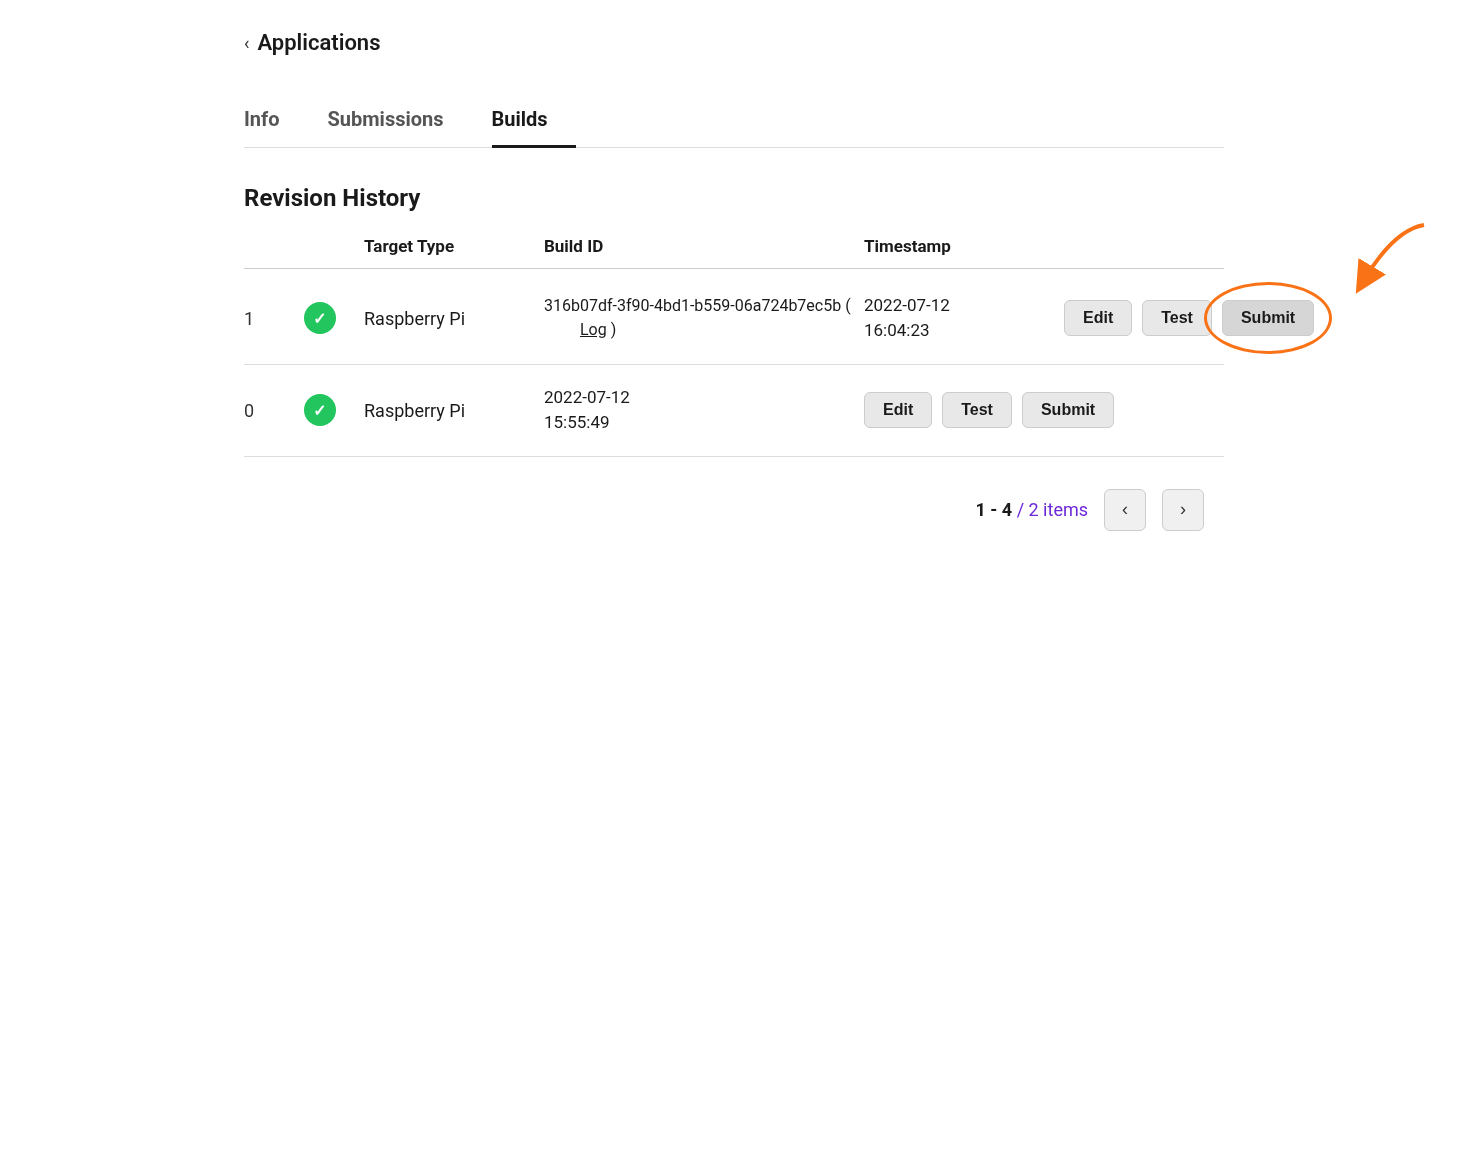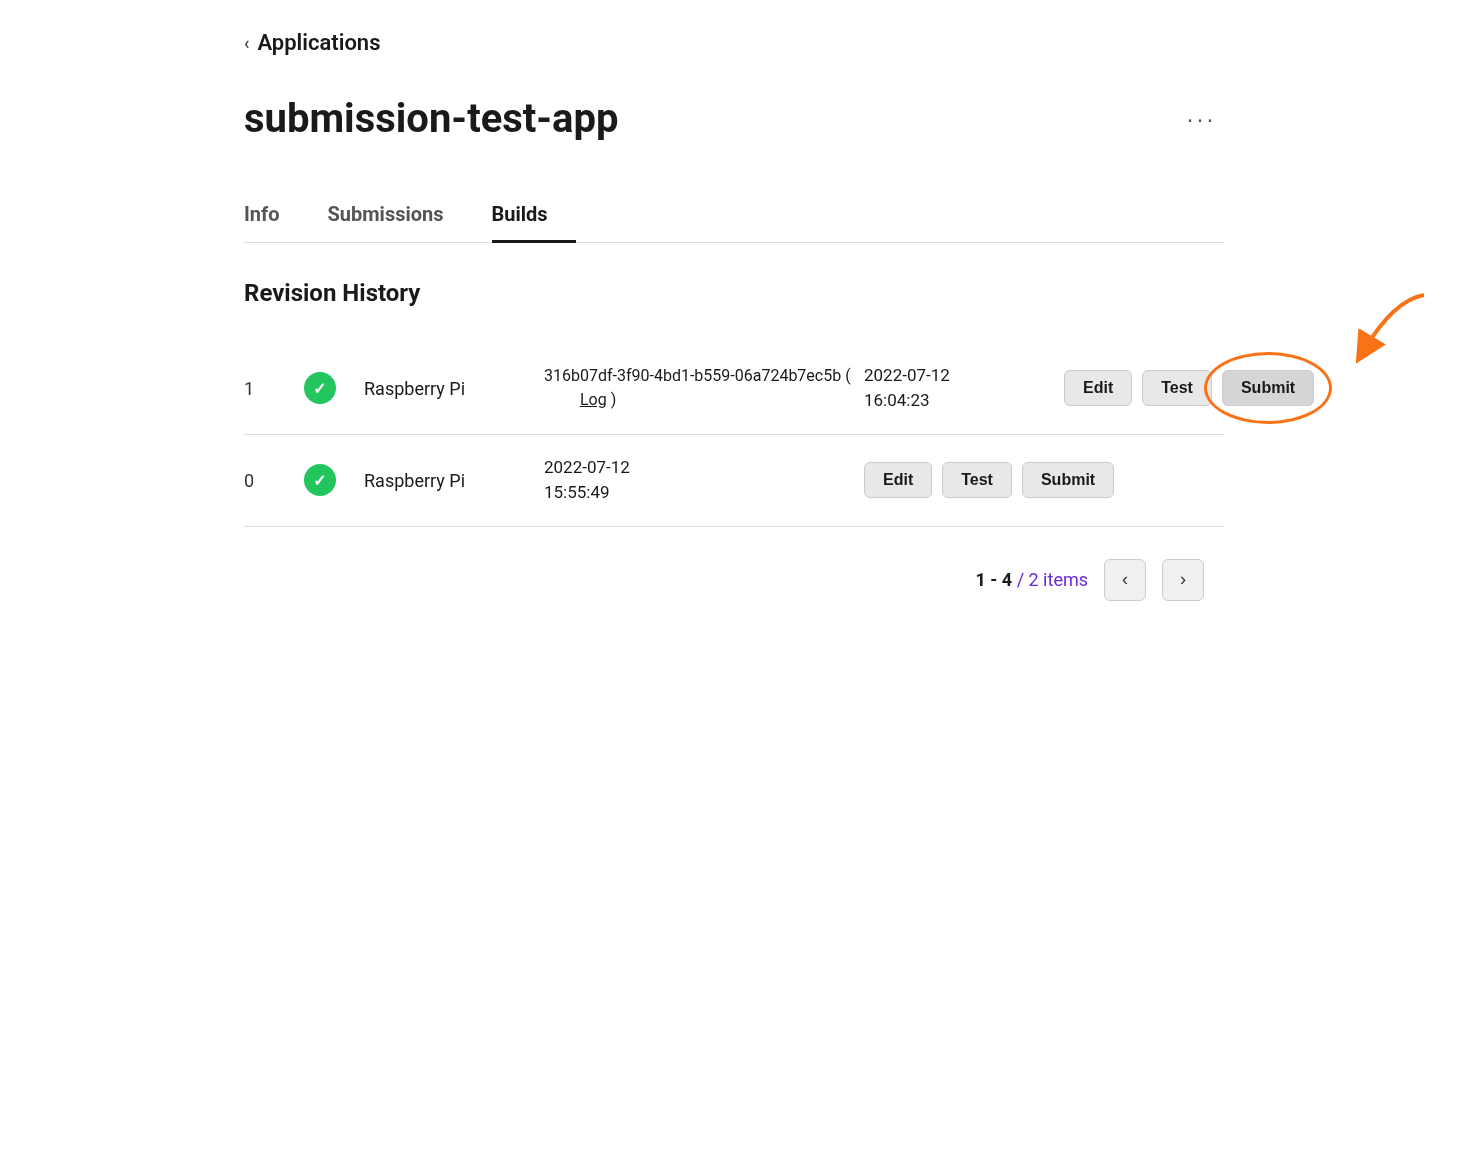--- a/index.html
+++ b/index.html
@@ -69,21 +69,21 @@
       margin-right: 20px;
     }
     .tab.active {
       font-weight: 700;
       color: #1a1a1a;
       border-bottom: 3px solid #1a1a1a;
     }
     .section-title {
       font-size: 24px;
       font-weight: 700;
-      margin-bottom: 36px;
+      margin-bottom: 24px;
     }
     .table-container {
       width: 100%;
     }
     .table-header {
       display: grid;
       grid-template-columns: 60px 60px 180px 320px 200px 1fr;
       border-bottom: 1.5px solid #ccc;
       padding-bottom: 12px;
       margin-bottom: 4px;
@@ -215,40 +215,44 @@
 </head>
 <body>
 
 <div class="page-wrapper">
 
   <div class="back-nav">
     <span class="back-arrow">‹</span>
     <span class="back-label">Applications</span>
   </div>
 
-  <div class="app-header">
-    <h1 class="app-title">submission-test-app</h1>
-    <button class="more-menu-btn">···</button>
-  </div>
 
   <div class="tabs">
     <div class="tab">
       <span>Info</span>
     </div>
     <div class="tab">
       <span>Submissions</span>
     </div>
     <div class="tab active">
       <span>Builds</span>
     </div>
   </div>
 
   <div class="table-container">
     <h2 class="section-title">Revision History</h2>
 
+    <div class="table-header">
+      <div class="table-header-cell"></div>
+      <div class="table-header-cell"></div>
+      <div class="table-header-cell">Target Type</div>
+      <div class="table-header-cell">Build ID</div>
+      <div class="table-header-cell">Timestamp</div>
+      <div class="table-header-cell actions-col-header"></div>
+    </div>
 
     <div class="table-row" style="position:relative;">
       <div class="row-num">1</div>
       <div class="row-status">
         <div class="check-icon"></div>
       </div>
       <div class="row-target">Raspberry Pi</div>
       <div class="row-build-id">
         <span>316b07df-3f90-4bd1-b559-06a724b7ec5b</span>
         <span> ( </span><a class="log-link">Log</a><span> )</span>

